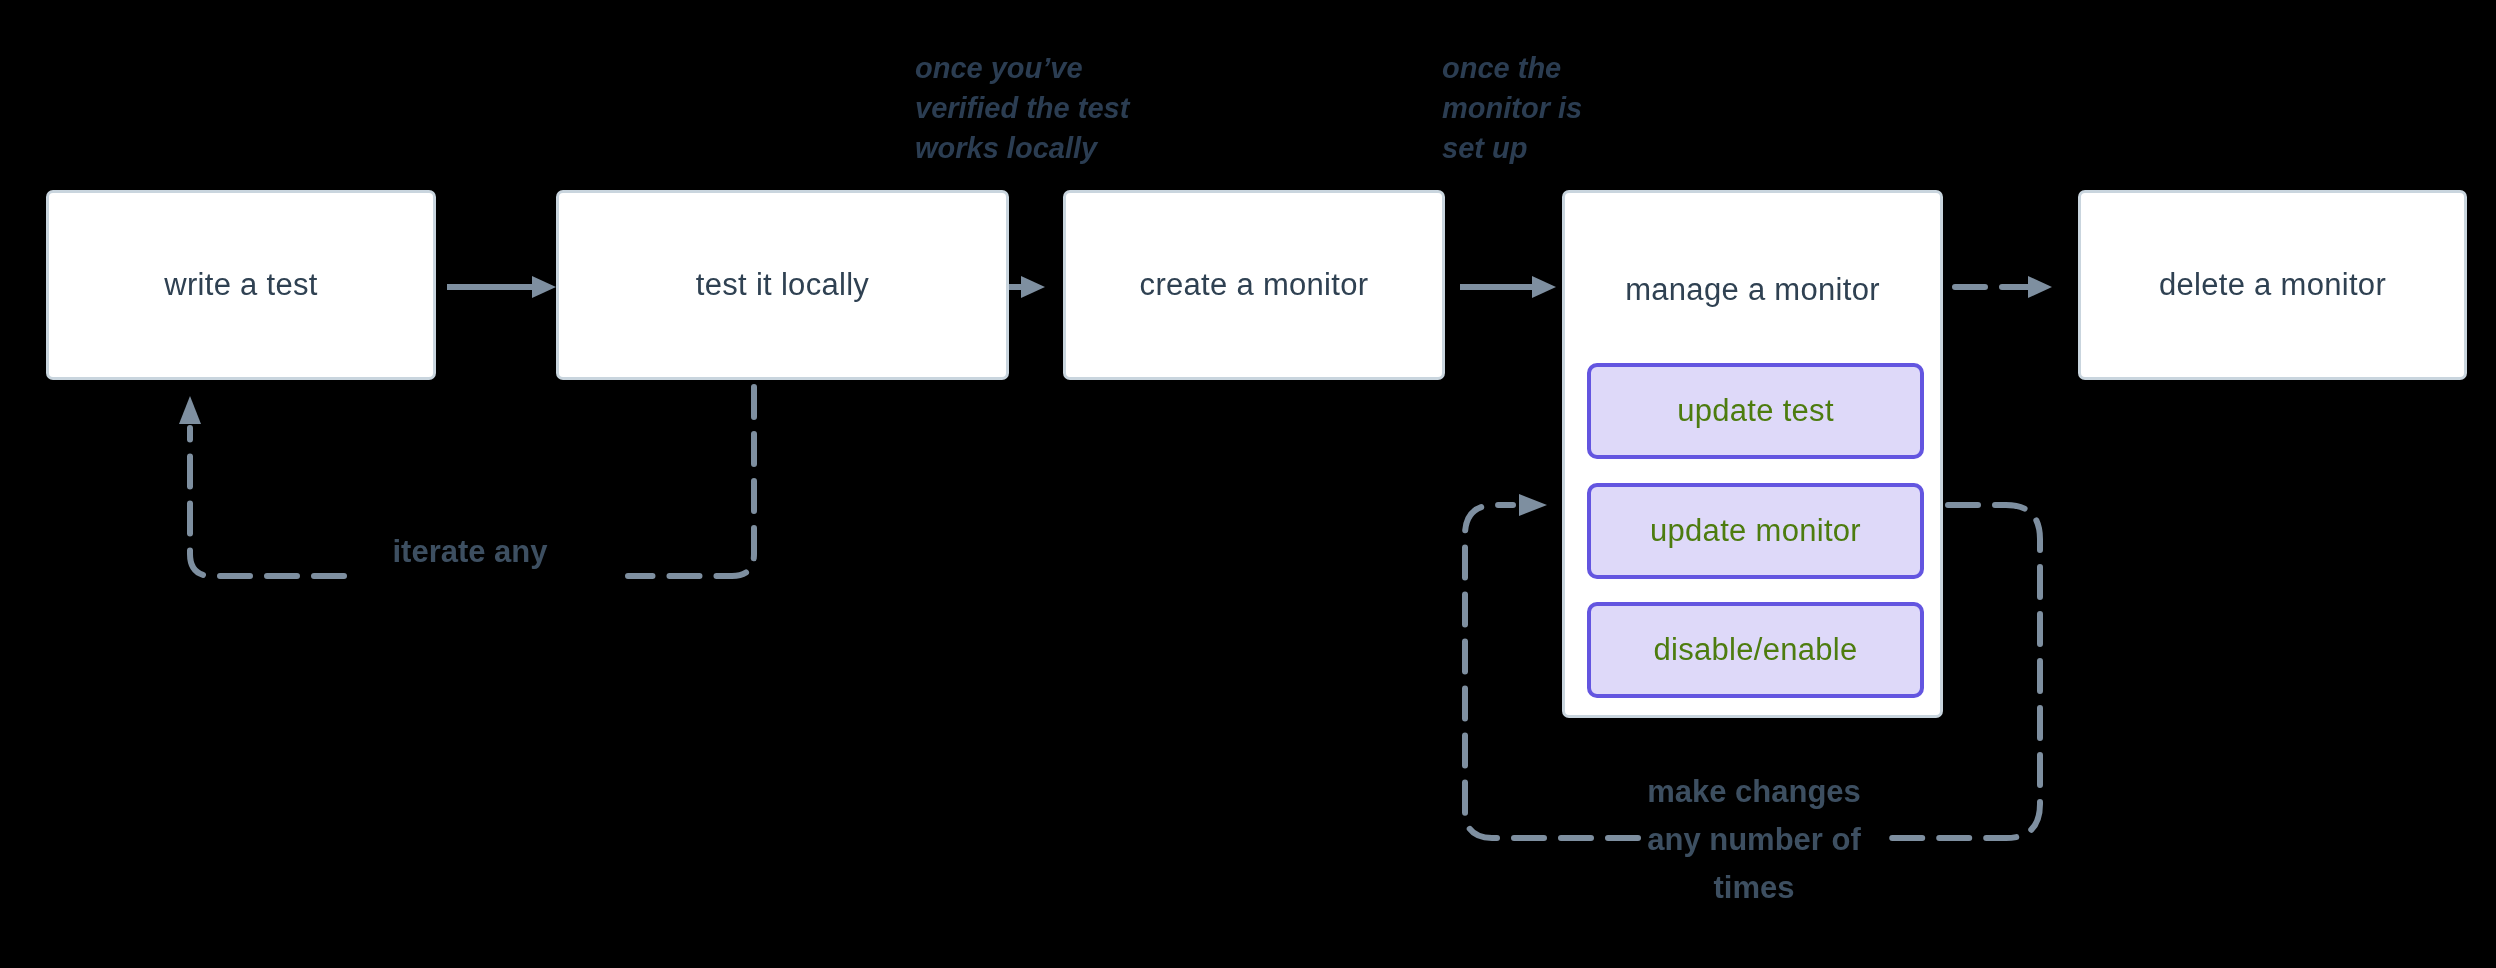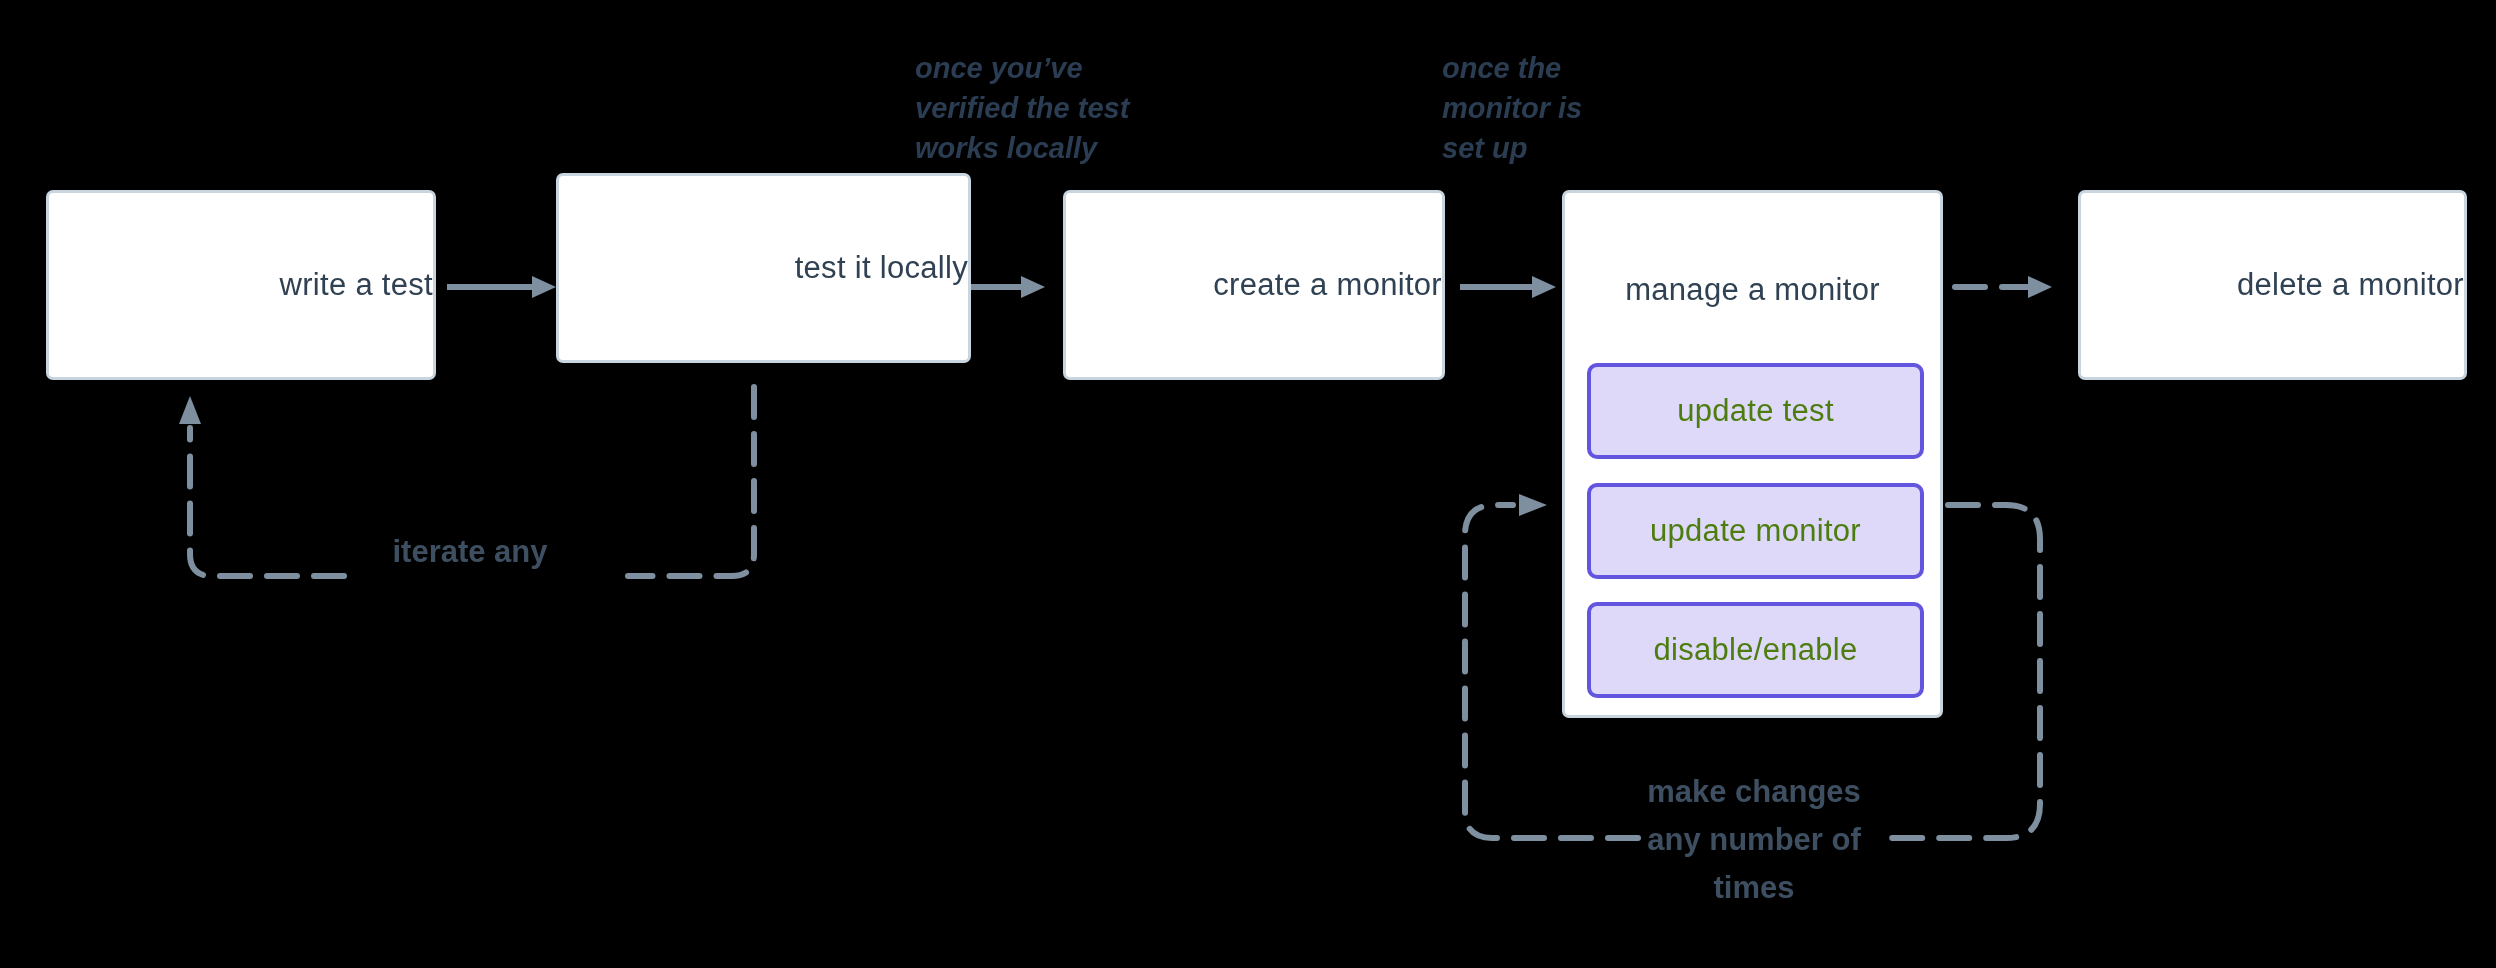--- a/index.html
+++ b/index.html
@@ -9,21 +9,21 @@
     background:#000000;
     font-family:"Liberation Sans","DejaVu Sans",sans-serif;
     overflow:hidden;
   }
   .node{
     position:absolute;
     background:#ffffff;
     border:3px solid #c9d5de;
     border-radius:7px;
     box-sizing:border-box;
-    display:flex;align-items:center;justify-content:flex-end;
+    display:flex;align-items:center;justify-content:center;
   }
   .node-label{
     color:#2f4152;
     font-size:31px;
     font-weight:500;
     letter-spacing:.3px;
     white-space:nowrap;
   }
   .node.tall{flex-direction:column;justify-content:flex-start;}
   .tall-header{
@@ -110,21 +110,21 @@
   <div class="annotation" style="left:1442px;top:48px;">
     <span>once the</span>
     <span>monitor is</span>
     <span>set up</span>
   </div>
 
   <div class="node" style="left:46px;top:190px;width:390px;height:190px;">
     <span class="node-label">write a test</span>
   </div>
 
-  <div class="node" style="left:556px;top:173px;width:415px;height:190px;">
+  <div class="node" style="left:556px;top:190px;width:453px;height:190px;">
     <span class="node-label">test it locally</span>
   </div>
 
   <div class="node" style="left:1063px;top:190px;width:382px;height:190px;">
     <span class="node-label">create a monitor</span>
   </div>
 
   <div class="node tall" style="left:1562px;top:190px;width:381px;height:528px;">
     <div class="tall-header">
       <span class="node-label">manage a monitor</span>

